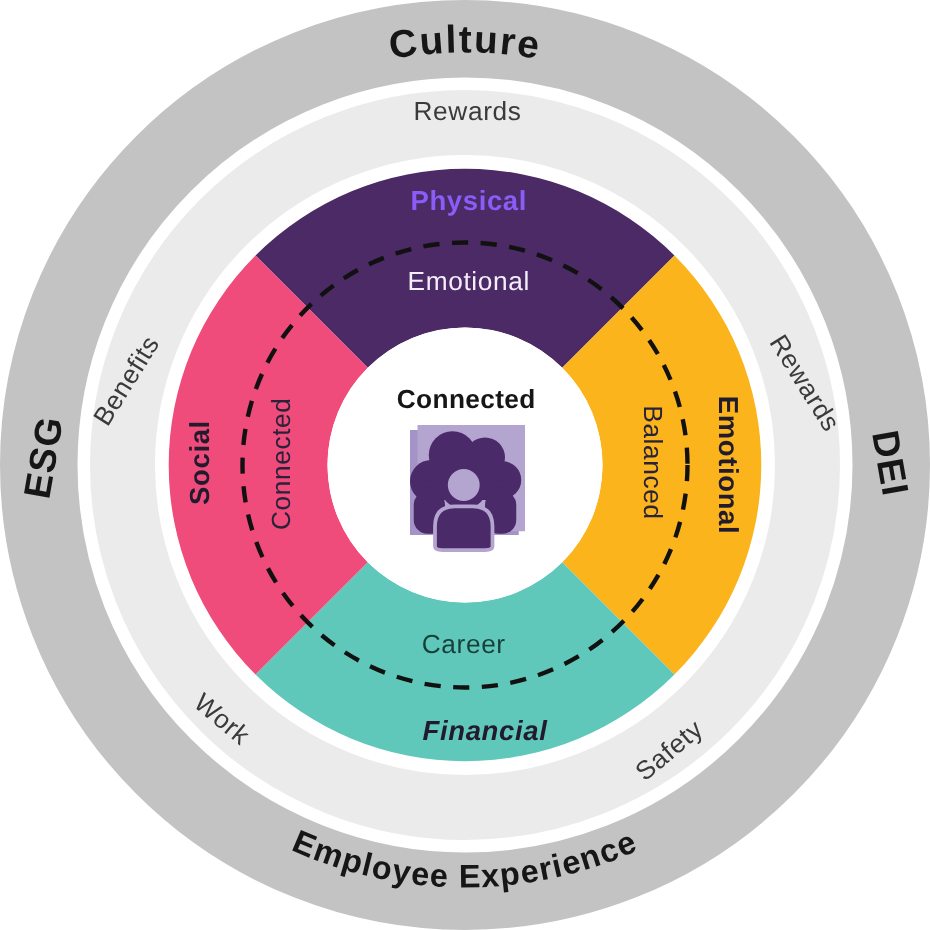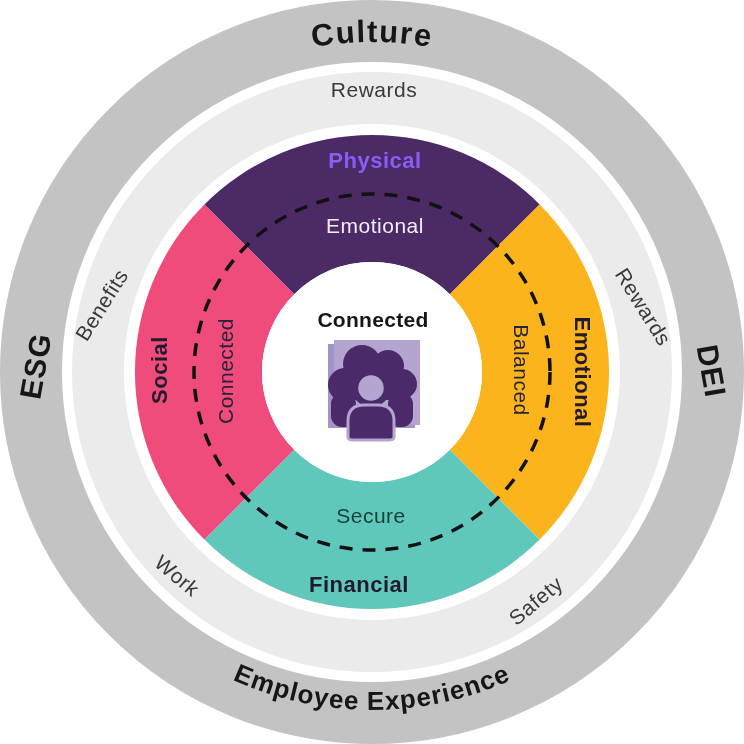--- a/index.html
+++ b/index.html
@@ -93,23 +93,23 @@
   <div class="label axis-label" style="left:711px;top:371px;transform:translate(-50%,-50%) rotate(80deg);">DEI</div>
 
   <div class="label practice" style="left:374px;top:90px;">Rewards</div>
   <div class="label practice" style="left:102px;top:305px;transform:translate(-50%,-50%) rotate(-58deg);">Benefits</div>
   <div class="label practice" style="left:643px;top:307px;transform:translate(-50%,-50%) rotate(58deg);">Rewards</div>
   <div class="label practice" style="left:177px;top:576px;transform:translate(-50%,-50%) rotate(40deg);">Work</div>
   <div class="label practice" style="left:536px;top:601px;transform:translate(-50%,-50%) rotate(-40deg);">Safety</div>
 
   <div class="label quadrant-name light" style="left:375px;top:161px;">Physical</div>
   <div class="label quadrant-name" style="left:582px;top:372px;transform:translate(-50%,-50%) rotate(90deg);">Emotional</div>
-  <div class="label quadrant-name" style="left:359px;top:585px;">Financial</div>
+  <div class="label quadrant-name" style="left:388px;top:585px;font-style:italic;">Financial</div>
   <div class="label quadrant-name" style="left:160px;top:370px;transform:translate(-50%,-50%) rotate(-90deg);">Social</div>
 
   <div class="label state-word light" style="left:375px;top:226px;">Emotional</div>
   <div class="label state-word" style="left:521px;top:370px;transform:translate(-50%,-50%) rotate(90deg);">Balanced</div>
-  <div class="label state-word on-teal" style="left:371px;top:516px;">Secure</div>
+  <div class="label state-word on-teal" style="left:371px;top:516px;">Career</div>
   <div class="label state-word" style="left:226px;top:371px;transform:translate(-50%,-50%) rotate(-90deg);">Connected</div>
 
   <div class="label center-title" style="left:373px;top:320px;">Connected</div>
 
 </div>
 
 </body></html>

